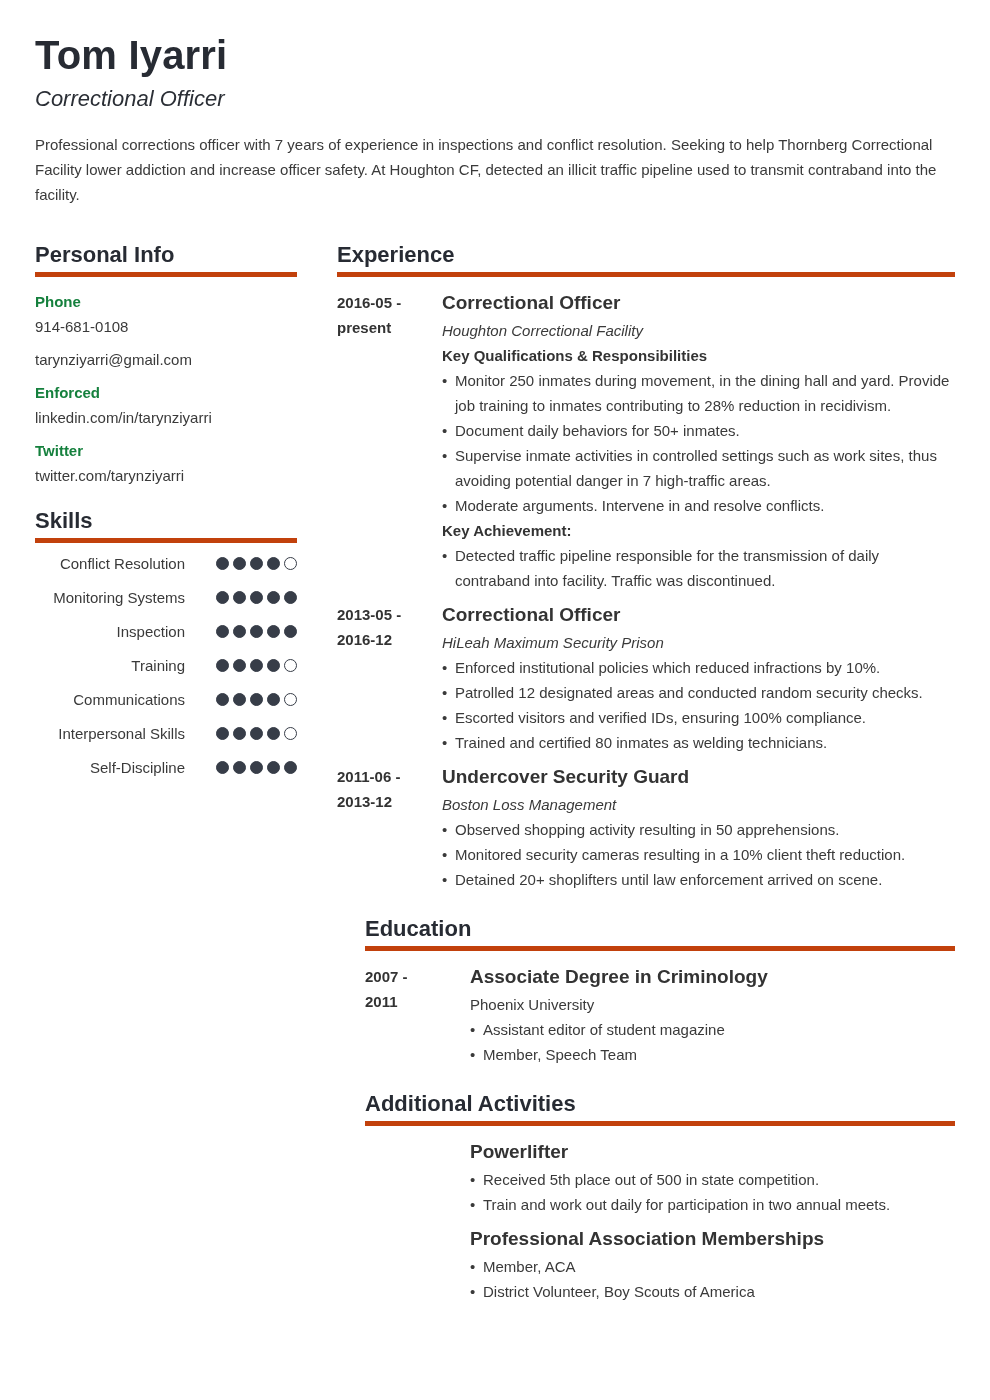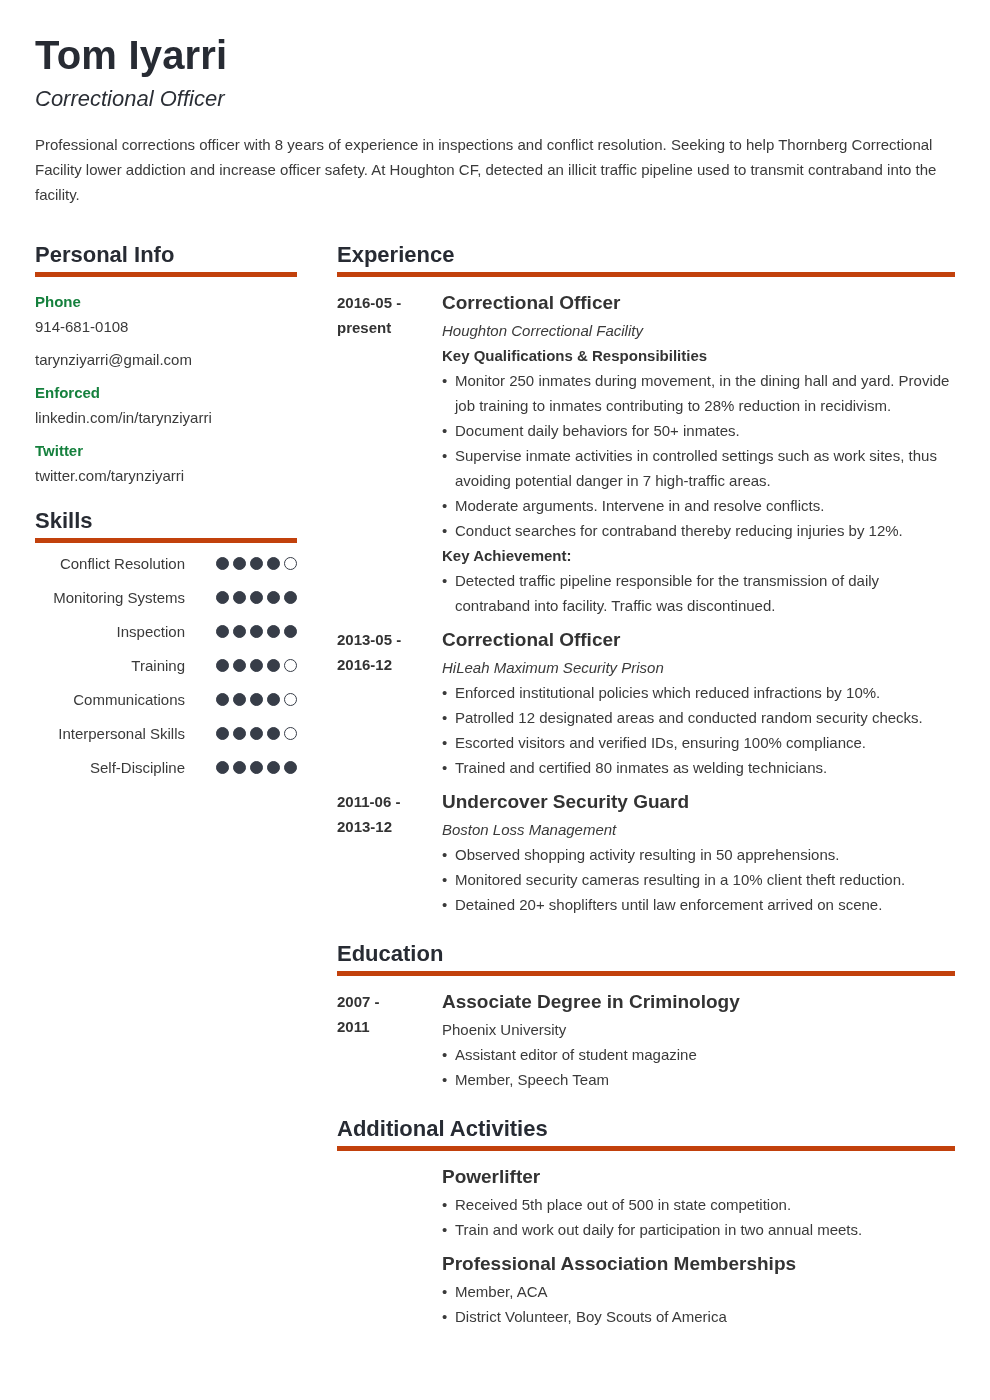--- a/index.html
+++ b/index.html
@@ -70,30 +70,30 @@
     .sub-heading { font-size: 15px; font-weight: bold; color: #333; line-height: 25px; }
     ul.bullets { list-style: none; }
     ul.bullets li {
       position: relative; padding-left: 13px;
       font-size: 15px; line-height: 25px; color: #3a3a3a;
     }
     ul.bullets li::before {
       content: "•"; position: absolute; left: 0; top: 0; color: #3a3a3a;
     }
 
-    .section-gap { margin-top: 22px; }
+    .section-gap { margin-top: 22px; margin-left: 28px; }
   </style>
 </head>
 <body>
 
 <div class="page">
 
   <h1 class="name">Tom Iyarri</h1>
   <div class="title">Correctional Officer</div>
-  <p class="summary">Professional corrections officer with 8 years of experience in inspections and conflict resolution. Seeking to help Thornberg Correctional Facility lower addiction and increase officer safety. At Houghton CF, detected an illicit traffic pipeline used to transmit contraband into the facility.</p>
+  <p class="summary">Professional corrections officer with 7 years of experience in inspections and conflict resolution. Seeking to help Thornberg Correctional Facility lower addiction and increase officer safety. At Houghton CF, detected an illicit traffic pipeline used to transmit contraband into the facility.</p>
 
   <div class="left-col">
     <section>
       <h2 class="section-heading">Personal Info</h2>
       <div class="pi-list">
         <div>
           <div class="pi-label">Phone</div>
           <div class="pi-value">914-681-0108</div>
         </div>
         <div>
@@ -200,21 +200,20 @@
           </div>
           <div class="entry-body">
             <div class="entry-title">Correctional Officer</div>
             <div class="entry-org">Houghton Correctional Facility</div>
             <div class="sub-heading">Key Qualifications &amp; Responsibilities</div>
             <ul class="bullets">
               <li>Monitor 250 inmates during movement, in the dining hall and yard. Provide job training to inmates contributing to 28% reduction in recidivism.</li>
               <li>Document daily behaviors for 50+ inmates.</li>
               <li>Supervise inmate activities in controlled settings such as work sites, thus avoiding potential danger in 7 high-traffic areas.</li>
               <li>Moderate arguments. Intervene in and resolve conflicts.</li>
-              <li>Conduct searches for contraband thereby reducing injuries by 12%.</li>
             </ul>
             <div class="sub-heading">Key Achievement:</div>
             <ul class="bullets">
               <li>Detected traffic pipeline responsible for the transmission of daily contraband into facility. Traffic was discontinued.</li>
             </ul>
           </div>
         </div>
 
         <div class="entry">
           <div class="entry-date">

